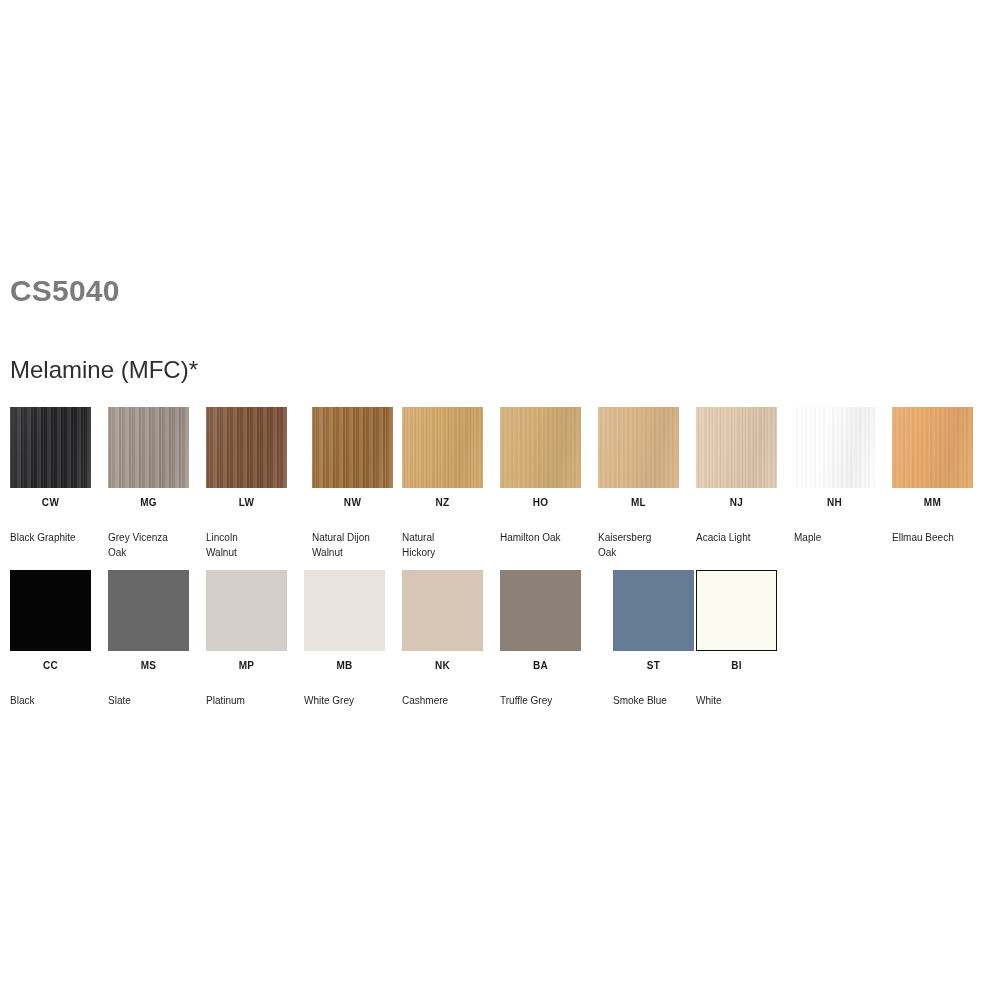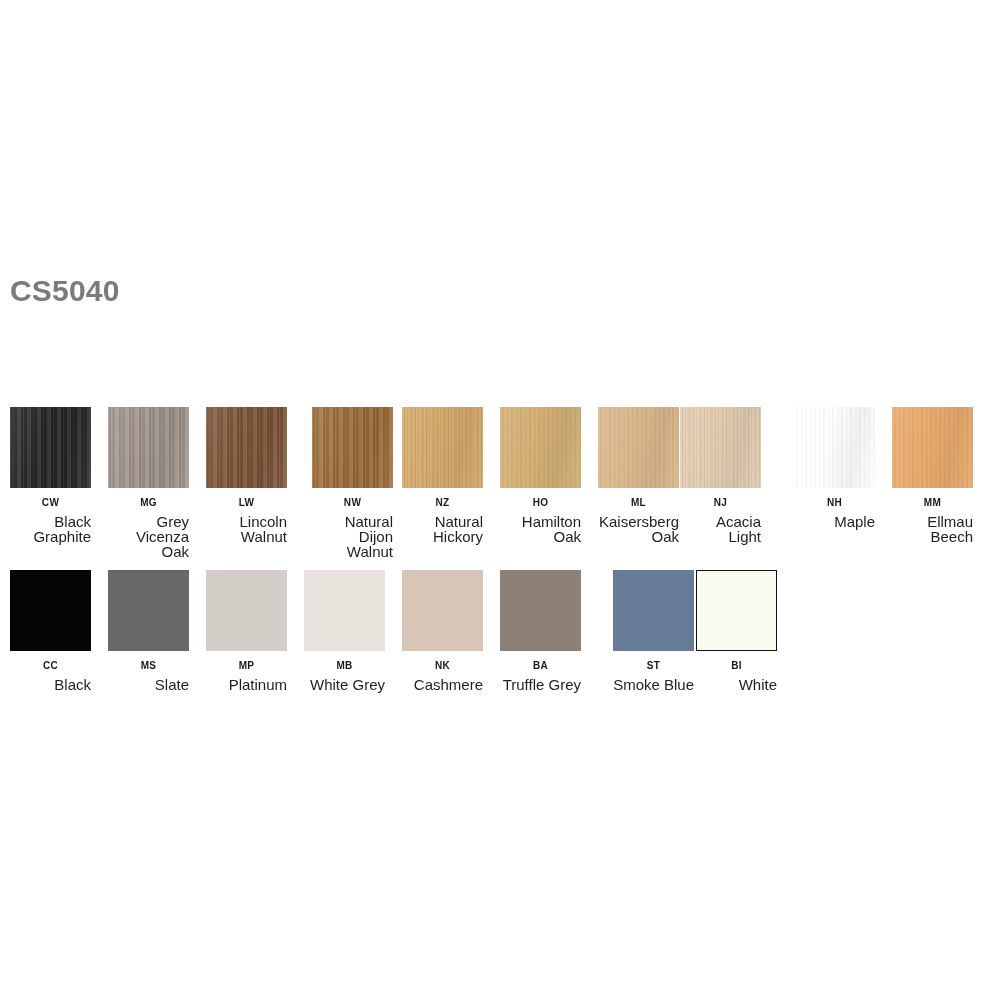--- a/index.html
+++ b/index.html
@@ -136,36 +136,37 @@
   .code {
     margin-top: 8px;
     text-align: center;
     font-size: 10px;
     font-weight: bold;
     color: #1a1a1a;
     line-height: 14px;
     letter-spacing: 0.3px;
   }
   .name {
-    margin-top: 4px;
-    text-align: right;
-    font-size: 15px;
+    margin-top: 20px;
+    text-align: left;
+    font-size: 10px;
     font-weight: normal;
     color: #1f1f1f;
     line-height: 15px;
     white-space: pre-line;
   }
 </style>
 </head>
 <body>
 
 <div class="sheet">
 
   <div class="page-title">CS5040</div>
 
+  <div class="section-title">Melamine (MFC)*</div>
 
   <div class="row" id="row-1">
       <div class="cell" style="left: 10px;">
         <div class="swatch" style="background: rgb(38, 37, 39);">
           <div class="grain strong"></div>
           <div class="shade" style="background: linear-gradient(100deg, rgba(255, 255, 255, 0.1) 0%, rgba(0, 0, 0, 0) 38%, rgba(0, 0, 0, 0.055) 72%, rgba(255, 255, 255, 0.05) 100%);"></div>
         </div>
         <div class="code">CW</div>
         <div class="name">Black Graphite</div>
       </div>
@@ -215,21 +216,21 @@
       </div>
       <div class="cell" style="left: 598px;">
         <div class="swatch" style="background: rgb(219, 182, 137);">
           <div class="grain soft"></div>
           <div class="shade" style="background: linear-gradient(100deg, rgba(255, 255, 255, 0.1) 0%, rgba(0, 0, 0, 0) 38%, rgba(0, 0, 0, 0.055) 72%, rgba(255, 255, 255, 0.05) 100%);"></div>
         </div>
         <div class="code">ML</div>
         <div class="name">Kaisersberg
 Oak</div>
       </div>
-      <div class="cell" style="left: 680px;">
+      <div class="cell" style="left: 696px;">
         <div class="swatch" style="background: rgb(227, 203, 176);">
           <div class="grain "></div>
           <div class="shade" style="background: linear-gradient(100deg, rgba(255, 255, 255, 0.1) 0%, rgba(0, 0, 0, 0) 38%, rgba(0, 0, 0, 0.055) 72%, rgba(255, 255, 255, 0.05) 100%);"></div>
         </div>
         <div class="code">NJ</div>
         <div class="name">Acacia Light</div>
       </div>
       <div class="cell" style="left: 794px;">
         <div class="swatch">
           <div class="grain soft"></div>

